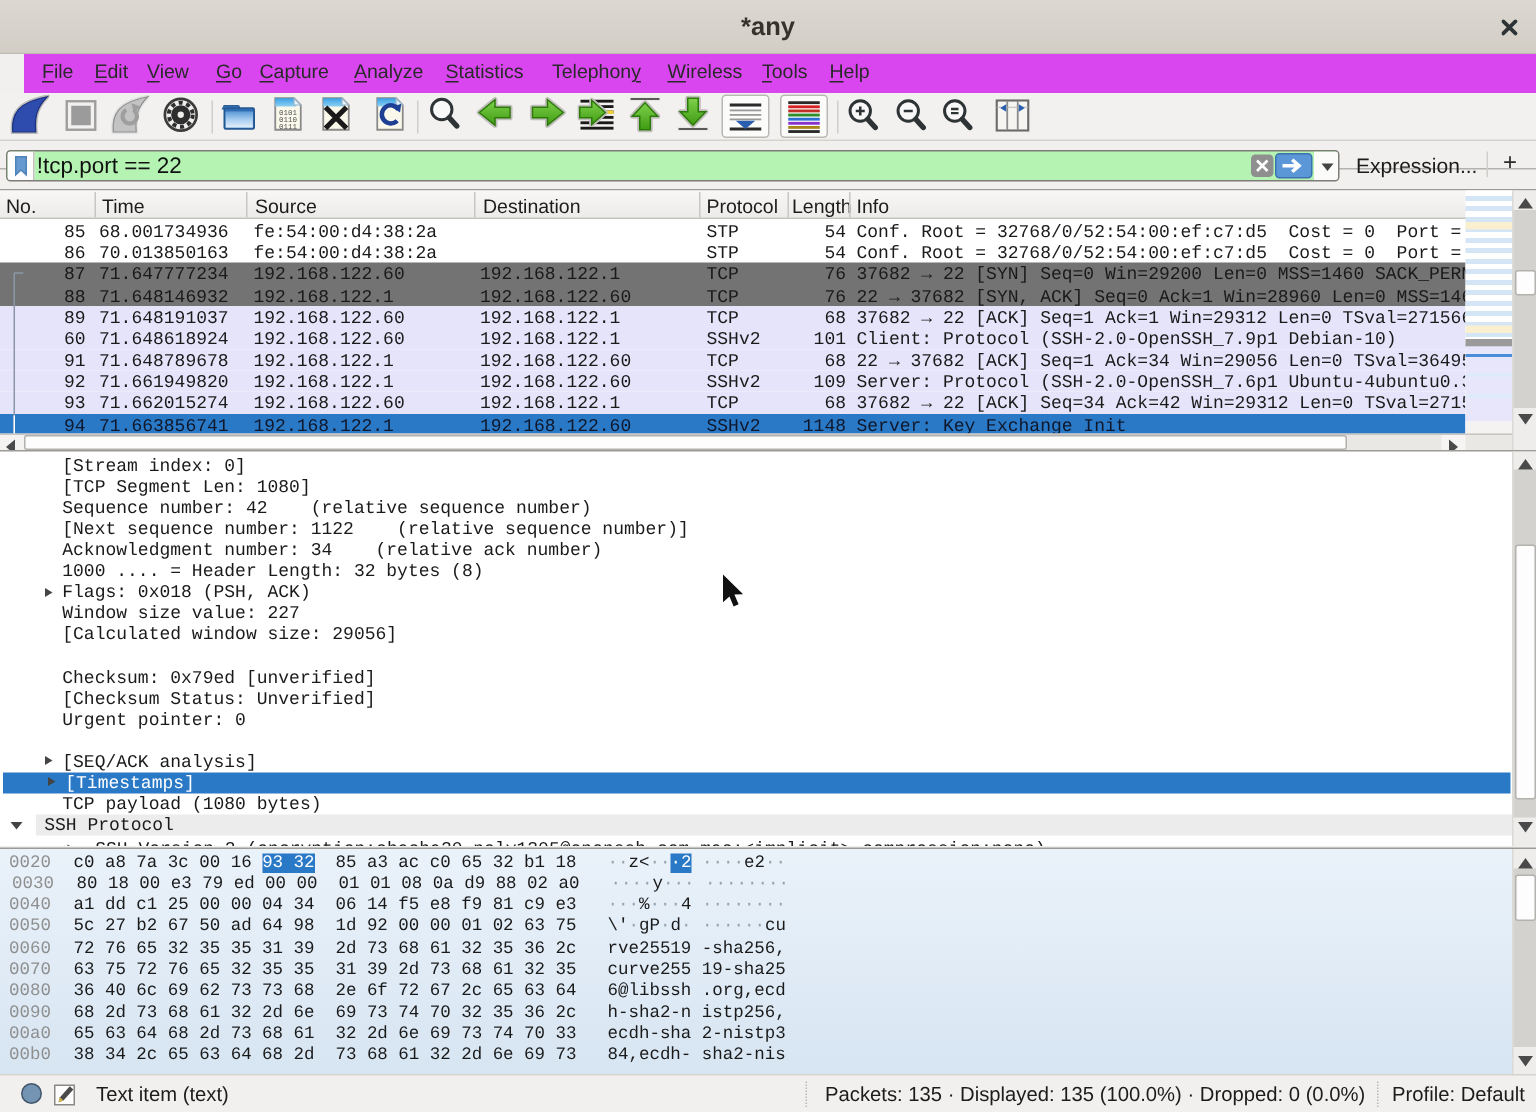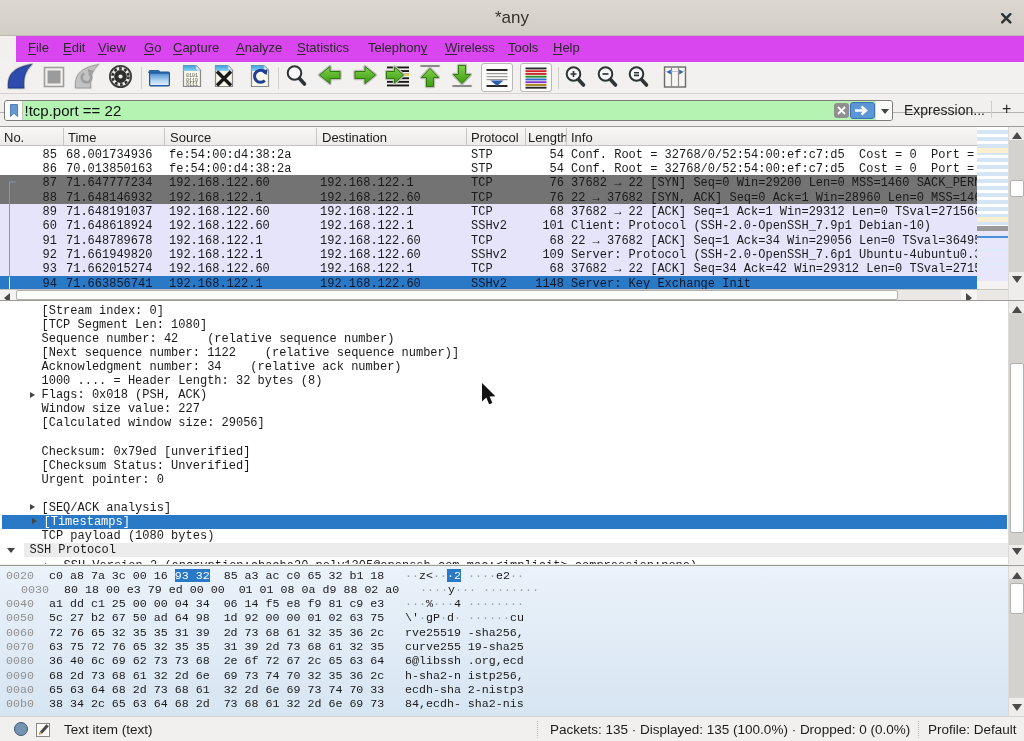--- a/index.html
+++ b/index.html
@@ -3,21 +3,21 @@
 <meta charset="utf-8">
 <style>
   * { margin:0; padding:0; box-sizing:border-box; }
   html,body { width:1024px; height:741px; overflow:hidden; }
   body { position:relative; font-family:"Liberation Sans",sans-serif; background:#f1f0ee; }
   .abs { position:absolute; }
   pre { font-family:"Liberation Mono",monospace; font-size:12px; line-height:14.33px; white-space:pre; color:#1a1a1a; }
   
   #titlebar { left:0; top:0; width:1024px; height:36px;
     background:linear-gradient(#dcd8d1,#d2cec6); border-bottom:1px solid #bdb9b1; }
-  #title { left:0; top:8px; width:1024px; text-align:center; font-weight:normal; font-size:17px; color:#36322c; }
+  #title { left:0; top:8px; width:1024px; text-align:center; font-weight:bold; font-size:17px; color:#36322c; }
   
   
   #menubar { left:16px; top:36px; width:1024px; height:32px; background:#d946ef; border-bottom:1px solid #d5d3cf; }
   .mi { position:absolute; top:4px; font-size:13px; color:#2a2a2a; }
   .mi u { text-decoration-thickness:1px; text-underline-offset:2px; }
   
   #toolbar { left:0; top:62px; width:1024px; height:32px; background:#f2f1ef; border-bottom:1px solid #d5d3cf; }
   .tsep { position:absolute; top:67px; width:1px; height:22px; background:#d0cecb; }
   .tbtn { position:absolute; top:63px; width:32px; height:29px; border:1px solid #bab8b4; border-radius:3px; background:#fbfbfa; }
   
@@ -490,21 +490,21 @@
       <div class="thumb" style="left:0.5px;top:62px;width:14px;height:170px"></div>
       <div class="arr" style="left:3px;top:247px;border-left:5px solid transparent;border-right:5px solid transparent;border-top:7px solid #4a4a4a"></div>
     </div>
   </div>
   <div class="abs" id="hexpane">
     <div class="xrow" style="top:2.50px;left:0;width:1008px">
       <pre class="xoff">0020</pre>
       <pre class="xhex">c0 a8 7a 3c 00 16 <span class="xhl">93 32</span>  85 a3 ac c0 65 32 b1 18</pre>
       <pre class="xasc"><span class="d">·</span><span class="d">·</span>z&lt;<span class="d">·</span><span class="d">·</span><span class="xhl">·2</span> <span class="d">·</span><span class="d">·</span><span class="d">·</span><span class="d">·</span>e2<span class="d">·</span><span class="d">·</span></pre>
     </div>
-    <div class="xrow" style="top:16.83px;left:15px;width:899px">
+    <div class="xrow" style="top:16.83px;left:2px;width:899px">
       <pre class="xoff">0030</pre>
       <pre class="xhex">80 18 00 e3 79 ed 00 00  01 01 08 0a d9 88 02 a0</pre>
       <pre class="xasc"><span class="d">·</span><span class="d">·</span><span class="d">·</span><span class="d">·</span>y<span class="d">·</span><span class="d">·</span><span class="d">·</span> <span class="d">·</span><span class="d">·</span><span class="d">·</span><span class="d">·</span><span class="d">·</span><span class="d">·</span><span class="d">·</span><span class="d">·</span></pre>
     </div>
     <div class="xrow" style="top:31.16px;left:0;width:1008px">
       <pre class="xoff">0040</pre>
       <pre class="xhex">a1 dd c1 25 00 00 04 34  06 14 f5 e8 f9 81 c9 e3</pre>
       <pre class="xasc"><span class="d">·</span><span class="d">·</span><span class="d">·</span>%<span class="d">·</span><span class="d">·</span><span class="d">·</span>4 <span class="d">·</span><span class="d">·</span><span class="d">·</span><span class="d">·</span><span class="d">·</span><span class="d">·</span><span class="d">·</span><span class="d">·</span></pre>
     </div>
     <div class="xrow" style="top:45.49px;left:0;width:1008px">

